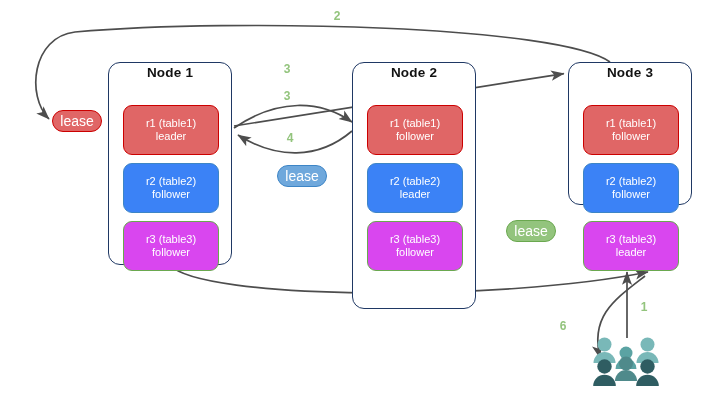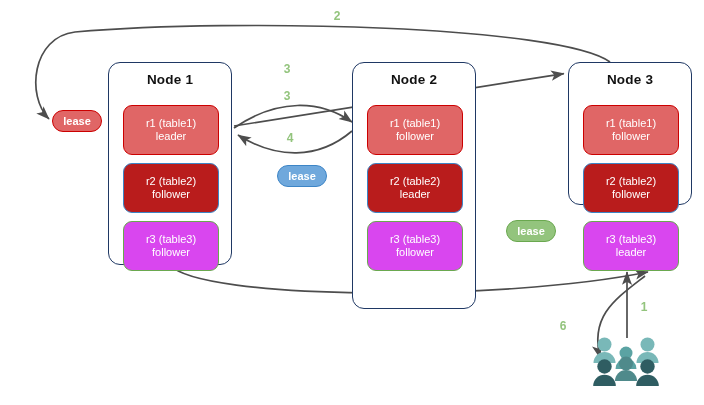--- a/index.html
+++ b/index.html
@@ -6,37 +6,37 @@
   #stage{
     position:relative;width:704px;height:405px;background:#ffffff;
     font-family:"Liberation Sans", sans-serif;overflow:hidden;
   }
   #edges{position:absolute;left:0;top:0;width:704px;height:405px;}
   .node{
     position:absolute;box-sizing:border-box;
     border:1.6px solid #1f3864;border-radius:12px;background:#ffffff;
   }
   .node-title{
-    position:absolute;left:0;right:0;top:9px;text-align:center;
+    position:absolute;left:0;right:0;top:2px;text-align:center;
     font-size:13.5px;font-weight:bold;color:#111111;letter-spacing:.2px;
   }
   .replica{
     position:absolute;box-sizing:border-box;
     border-radius:9px;display:flex;flex-direction:column;
     align-items:center;justify-content:center;
     color:#ffffff;font-size:11px;line-height:13.5px;text-align:center;margin-top:8px;
   }
   .replica span{display:block;}
   .r-red{background:#e06666;border:1.6px solid #cc0000;}
-  .r-blue{background:#b91c1c;border:1.6px solid #3d85c6;}
+  .r-blue{background:#3b82f6;border:1.6px solid #3d85c6;}
   .r-green{background:#d946ef;border:1.6px solid #6aa84f;}
   .lease{
     position:absolute;box-sizing:border-box;border-radius:11px;
     display:flex;align-items:center;justify-content:center;
-    color:#ffffff;font-size:11px;line-height:12px;font-weight:bold;
+    color:#ffffff;font-size:14px;line-height:12px;
   }
   .lease-red{background:#e06666;border:1.6px solid #cc0000;}
   .lease-blue{background:#6fa8dc;border:1.6px solid #3d85c6;}
   .lease-green{background:#93c47d;border:1.6px solid #6aa84f;}
   .edge-label{
     position:absolute;color:#93c47d;font-size:12px;font-weight:bold;
     text-align:center;white-space:nowrap;
   }
   #users{position:absolute;left:592px;top:336px;width:68px;height:52px;}
 </style>

